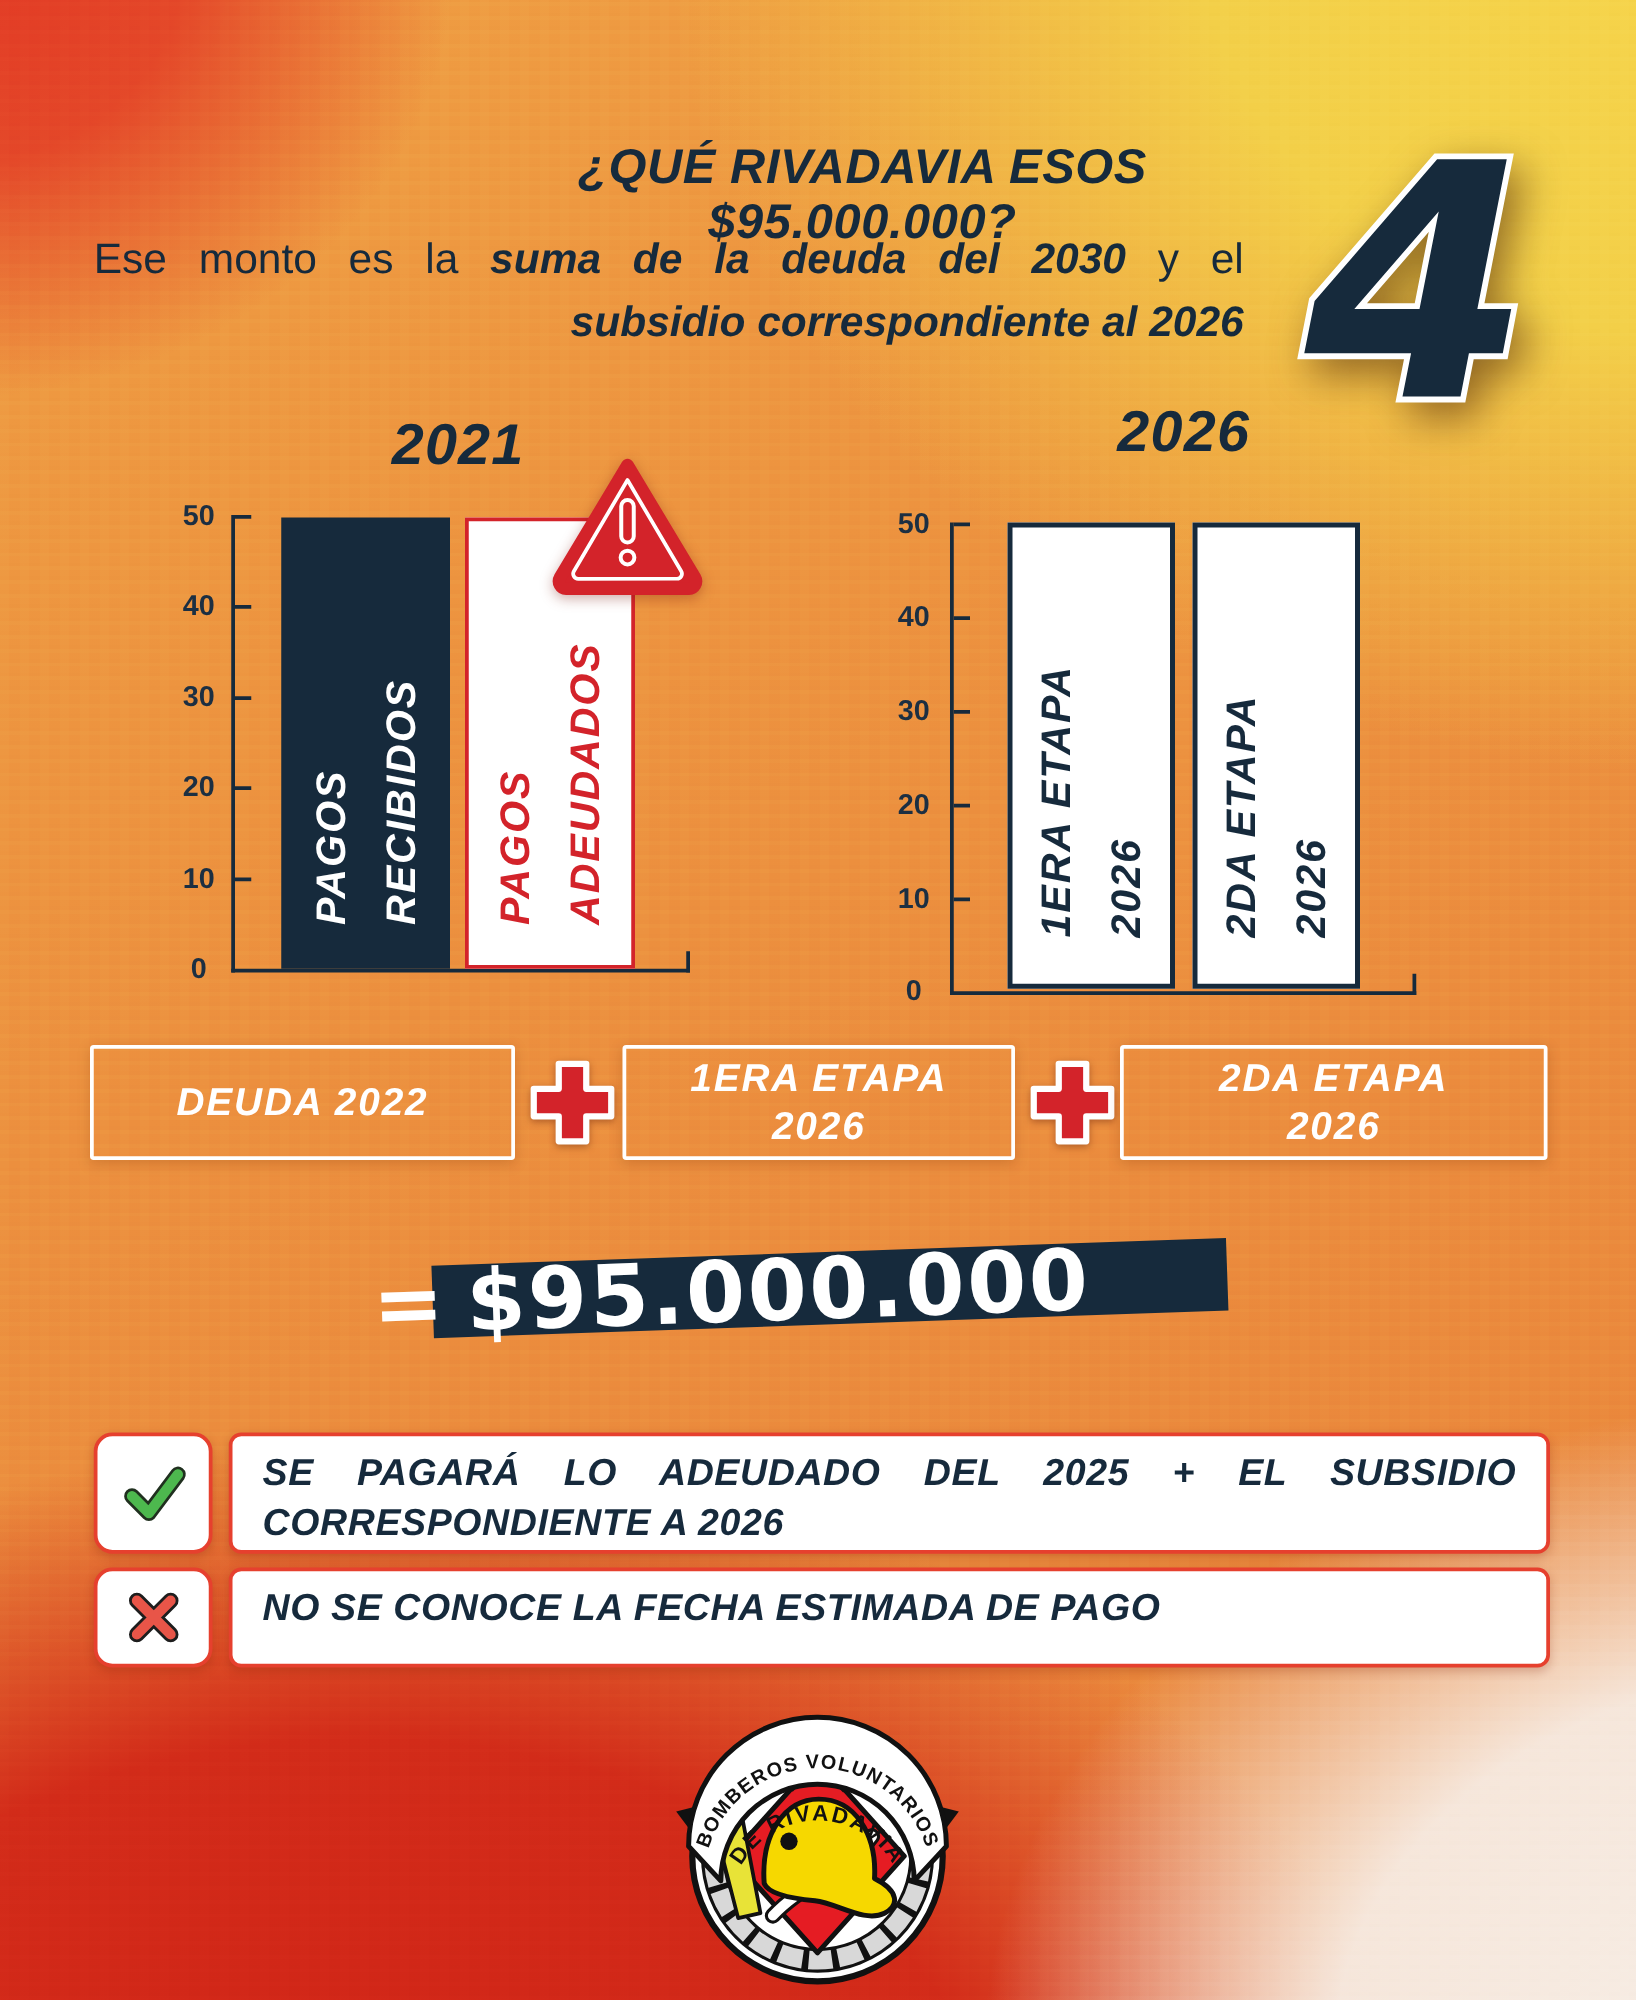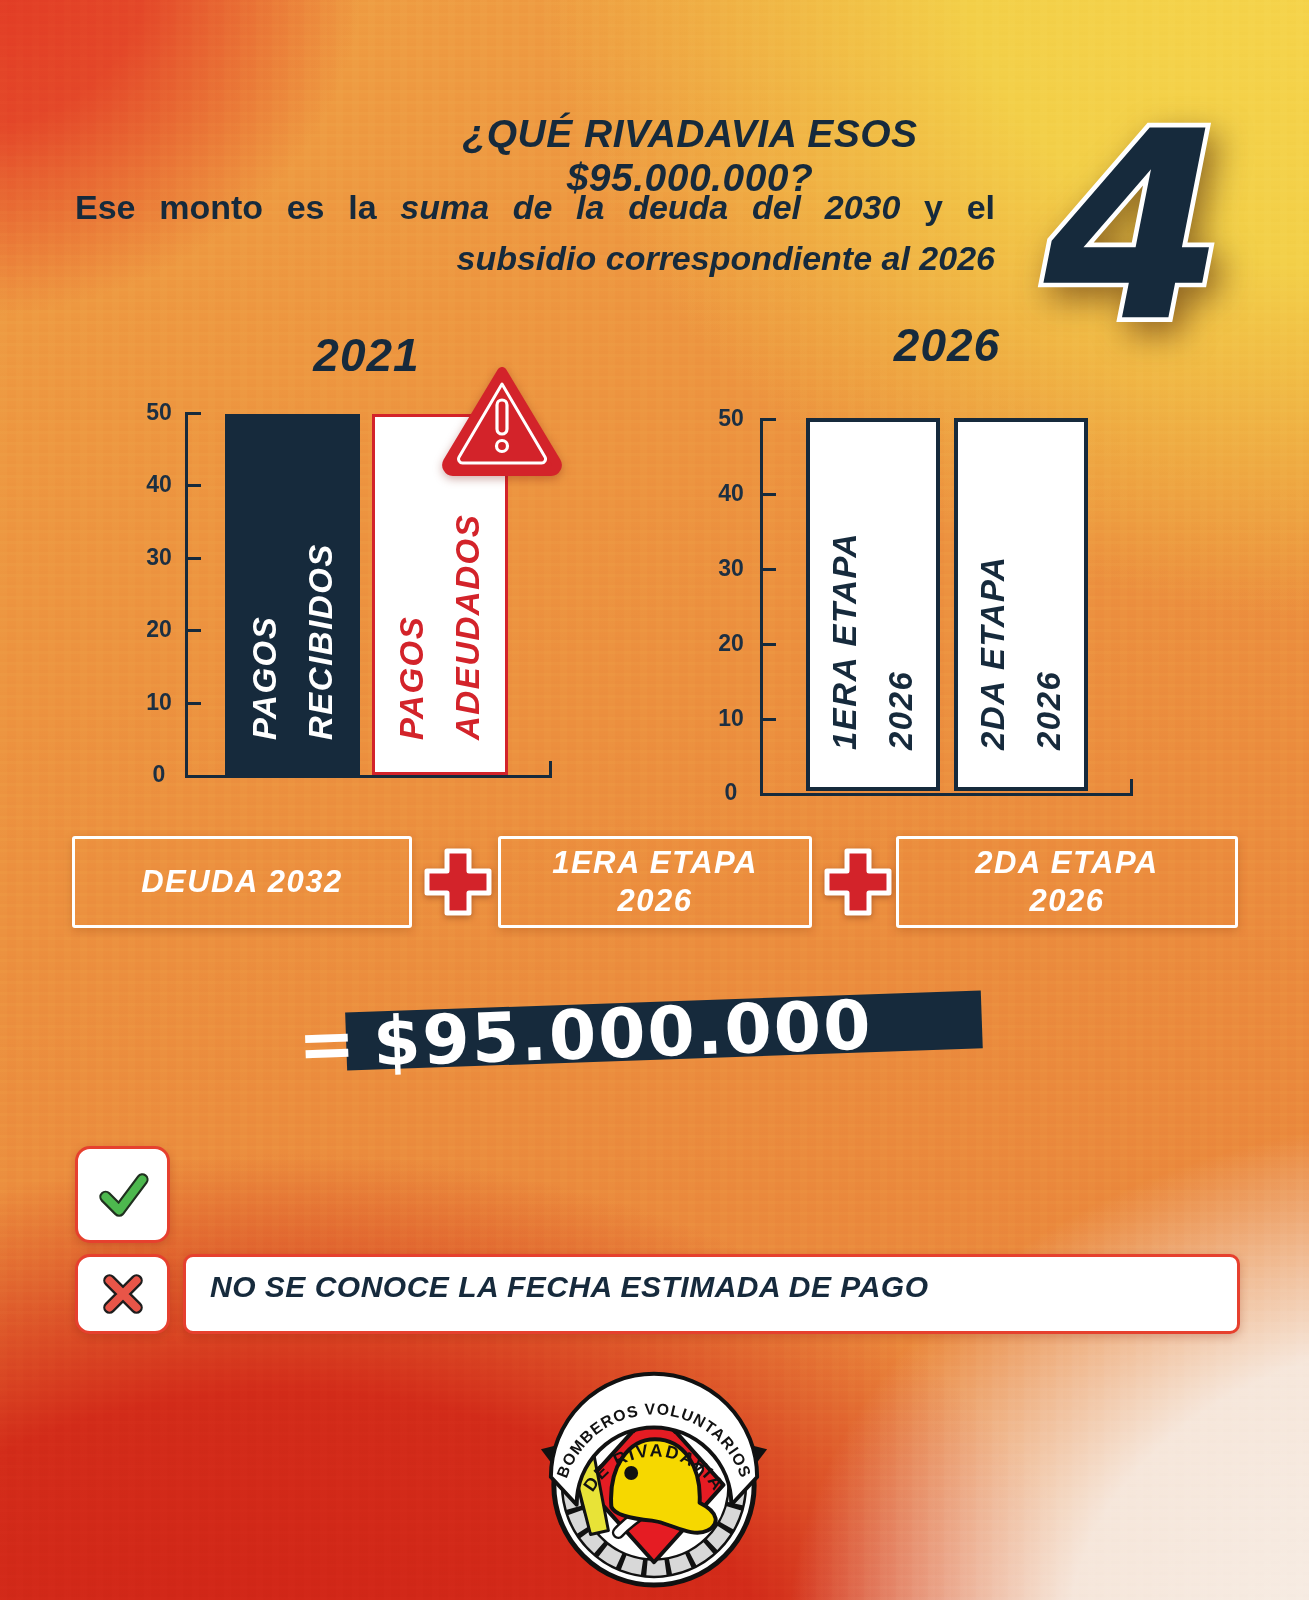--- a/index.html
+++ b/index.html
@@ -15,21 +15,21 @@
   }
   .texture{position:absolute;inset:0;pointer-events:none;opacity:.5;mix-blend-mode:overlay;
     background:
       repeating-linear-gradient(0deg, rgba(255,255,255,.05) 0 3px, rgba(0,0,0,.02) 3px 6px, transparent 6px 11px),
       repeating-linear-gradient(90deg, rgba(255,255,255,.05) 0 7px, transparent 7px 16px);}
 
   .title{position:absolute;left:340px;top:112px;width:700px;text-align:center;
     font-style:italic;font-weight:800;font-size:39px;letter-spacing:.5px;color:#162a3c;}
   .subtitle{position:absolute;left:75px;top:182px;width:920px;color:#162a3c;font-size:34px;line-height:51px;}
   .sub-l1{text-align:justify;text-align-last:justify;}
-  .sub-reg{font-weight:700;}
+  .sub-reg{font-weight:400;}
   .sub-bold{font-style:italic;font-weight:800;}
   .sub-l2{text-align:right;}
 
   .badge4{position:absolute;left:1002px;top:92px;width:248px;height:248px;
     filter:drop-shadow(9px 12px 16px rgba(70,30,5,.55));}
 
   
   .chart{position:absolute;}
   .chart-left{left:140px;top:328px;width:540px;height:470px;}
   .chart-right{left:698px;top:318px;width:580px;height:485px;}
@@ -165,21 +165,21 @@
     </div>
     <div class="bar bar--navyline" style="left:256px;top:100px;width:134px;height:373px">
       <div class="bar-label">
         <div>2DA ETAPA</div>
         <div>2026</div>
       </div>
     </div>
   </div>
 
   <div class="sum-box" style="left:72px;width:340px">
-    <div>DEUDA 2032</div>
+    <div>DEUDA 2022</div>
   </div>
   <svg class="plus" style="left:422px" viewBox="0 0 72 72">
     <path d="M25,5 h22 v20 h20 v22 h-20 v20 h-22 v-20 h-20 v-22 h20 z" fill="#d3232a" stroke="#ffffff" stroke-width="5" stroke-linejoin="round"></path>
   </svg>
   <div class="sum-box" style="left:498px;width:314px">
     <div>1ERA ETAPA</div>
     <div>2026</div>
   </div>
   <svg class="plus" style="left:822px" viewBox="0 0 72 72">
     <path d="M25,5 h22 v20 h20 v22 h-20 v20 h-22 v-20 h-20 v-22 h20 z" fill="#d3232a" stroke="#ffffff" stroke-width="5" stroke-linejoin="round"></path>
@@ -195,20 +195,24 @@
       <span>=</span>
       <span>$95.000.000</span>
     </div>
   </div>
 
   <div class="note-icon-box" style="top:1146px;height:97px">
     <svg width="58" height="58" viewBox="0 0 60 60">
       <path d="M12,32 L26,46 L50,14" fill="none" stroke="#20301f" stroke-width="13" stroke-linecap="round" stroke-linejoin="round"></path>
       <path d="M12,32 L26,46 L50,14" fill="none" stroke="#4db84e" stroke-width="8.5" stroke-linecap="round" stroke-linejoin="round"></path>
     </svg>
+  </div>
+  <div class="note-box" style="top:1146px;height:97px">
+    <div class="note-l1">SE PAGARÁ LO ADEUDADO DEL 2025 + EL SUBSIDIO</div>
+    <div class="note-l2">CORRESPONDIENTE A 2026</div>
   </div>
 
   <div class="note-icon-box" style="top:1254px;height:80px">
     <svg width="54" height="54" viewBox="0 0 60 60">
       <path d="M15,15 L45,45 M45,15 L15,45" fill="none" stroke="#1d1d1d" stroke-width="14" stroke-linecap="round"></path>
       <path d="M15,15 L45,45 M45,15 L15,45" fill="none" stroke="#e85548" stroke-width="9" stroke-linecap="round"></path>
     </svg>
   </div>
   <div class="note-box note-single" style="top:1254px;height:80px">
     <div class="note-l2">NO SE CONOCE LA FECHA ESTIMADA DE PAGO</div>

